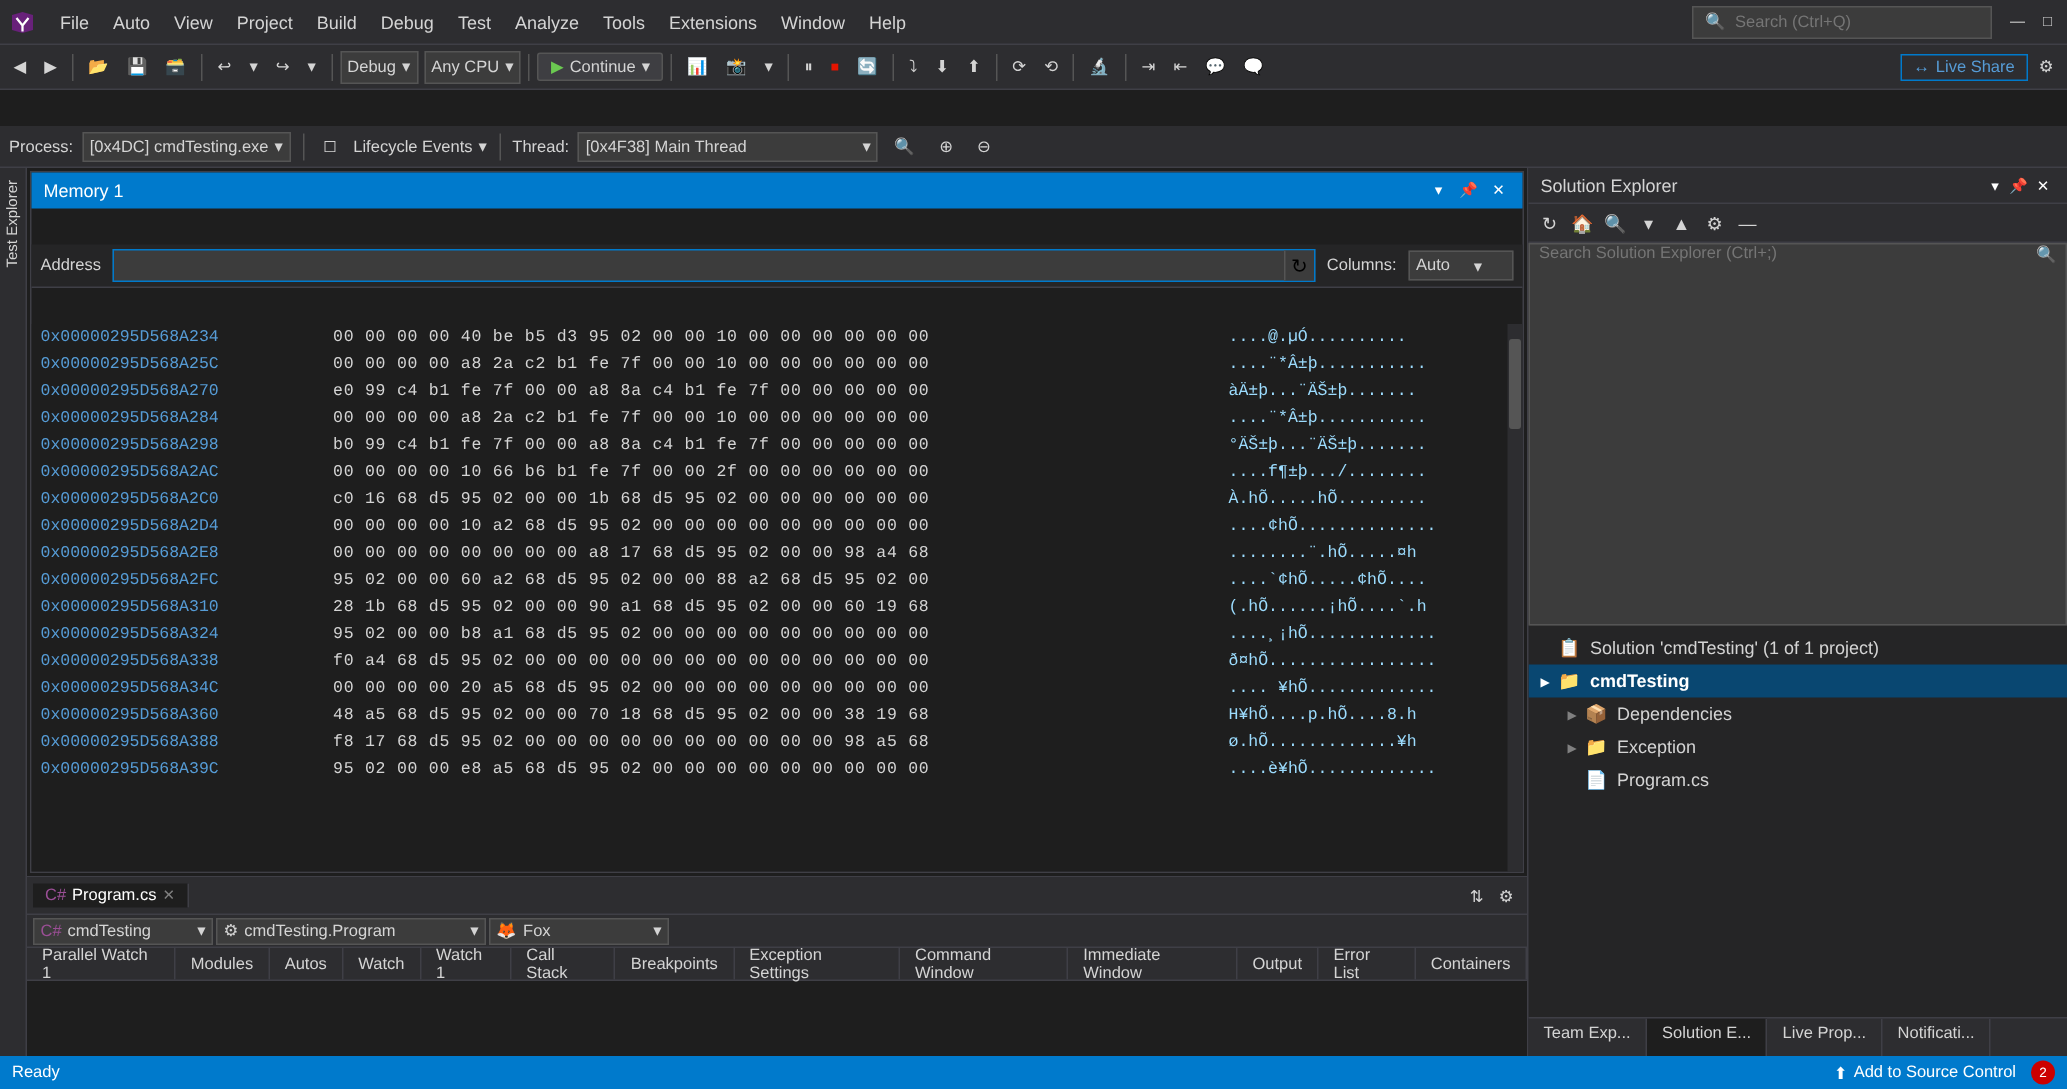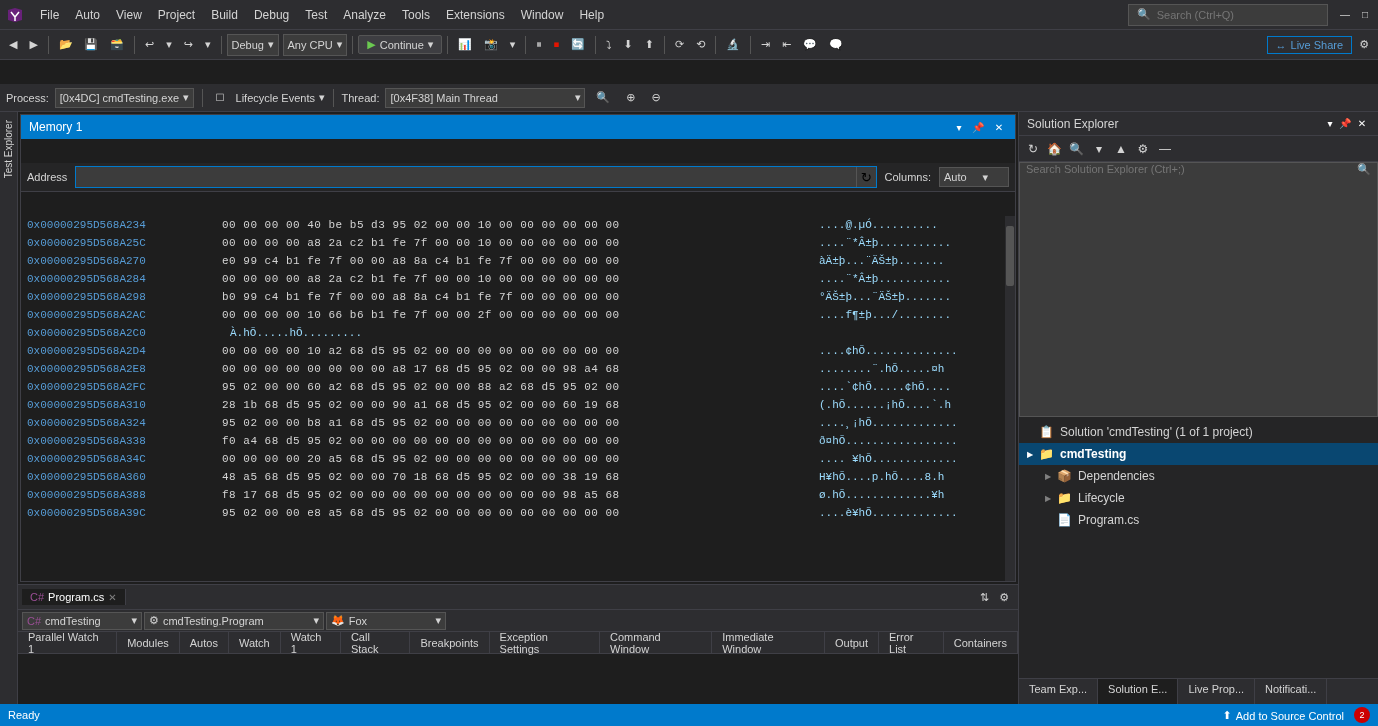--- a/index.html
+++ b/index.html
@@ -448,21 +448,21 @@
     .status-bar {
       background: #007acc;
       display: flex; align-items: center;
       height: 22px; padding: 0 8px;
       font-size: 11px; color: white;
       flex-shrink: 0;
       gap: 10px;
     }
     .status-left { display: flex; align-items: center; gap: 10px; }
     .status-right { display: flex; align-items: center; gap: 10px; margin-left: auto; }
-    .status-item { display: flex; align-items: flex-end; gap: 4px; }
+    .status-item { display: flex; align-items: center; gap: 4px; }
 
     
     .memory-scrollbar {
       width: 10px;
       background: #2d2d30;
       flex-shrink: 0;
       position: relative;
     }
     .scrollbar-thumb {
       width: 8px;
@@ -654,20 +654,21 @@
     <span class="mem-bytes">b0 99 c4 b1 fe 7f 00 00 a8 8a c4 b1 fe 7f 00 00 00 00 00</span>
     <span class="mem-chars">°ÄŠ±þ...¨ÄŠ±þ.......</span>
   </div>
             <div class="memory-row">
     <span class="mem-addr">0x00000295D568A2AC</span>
     <span class="mem-bytes">00 00 00 00 10 66 b6 b1 fe 7f 00 00 2f 00 00 00 00 00 00</span>
     <span class="mem-chars">....f¶±þ.../........</span>
   </div>
             <div class="memory-row">
     <span class="mem-addr">0x00000295D568A2C0</span>
+    <span class="mem-bytes">c0 16 68 d5 95 02 00 00 1b 68 d5 95 02 00 00 00 00 00 00</span>
     <span class="mem-chars">À.hÕ.....hÕ.........</span>
   </div>
             <div class="memory-row">
     <span class="mem-addr">0x00000295D568A2D4</span>
     <span class="mem-bytes">00 00 00 00 10 a2 68 d5 95 02 00 00 00 00 00 00 00 00 00</span>
     <span class="mem-chars">....¢hÕ..............</span>
   </div>
             <div class="memory-row">
     <span class="mem-addr">0x00000295D568A2E8</span>
     <span class="mem-bytes">00 00 00 00 00 00 00 00 a8 17 68 d5 95 02 00 00 98 a4 68</span>
@@ -804,21 +805,21 @@
         <div class="se-item">
     <div class="se-indent"></div>
     <div class="se-arrow" style="color:#808080">▶</div>
     <span class="se-icon">📦</span>
     <span style="">Dependencies</span>
   </div>
         <div class="se-item">
     <div class="se-indent"></div>
     <div class="se-arrow" style="color:#808080">▶</div>
     <span class="se-icon">📁</span>
-    <span style="">Lifecycle</span>
+    <span style="">Exception</span>
   </div>
         <div class="se-item">
     <div class="se-indent"></div>
     <div class="se-arrow" style="color:#808080"></div>
     <span class="se-icon">📄</span>
     <span style="">Program.cs</span>
   </div>
       </div>
     <div class="se-bottom-tabs" id="se-bottom-tabs">
     <div class="se-bottom-tab">Team Exp...</div>

